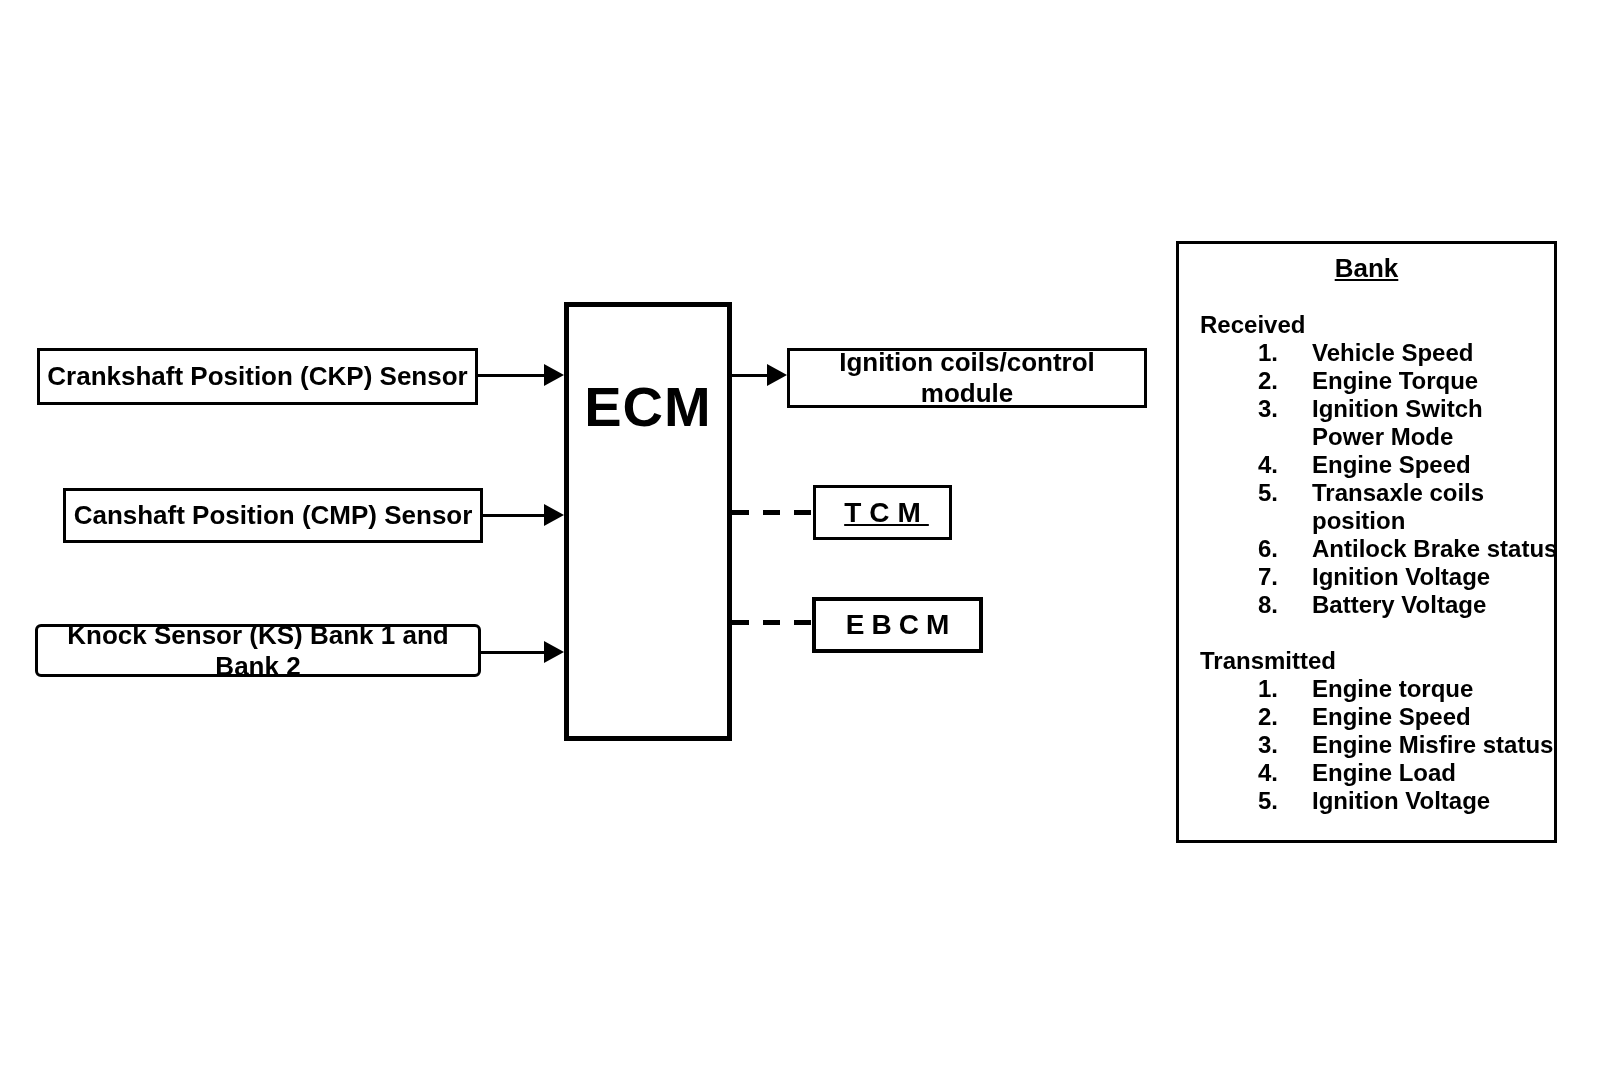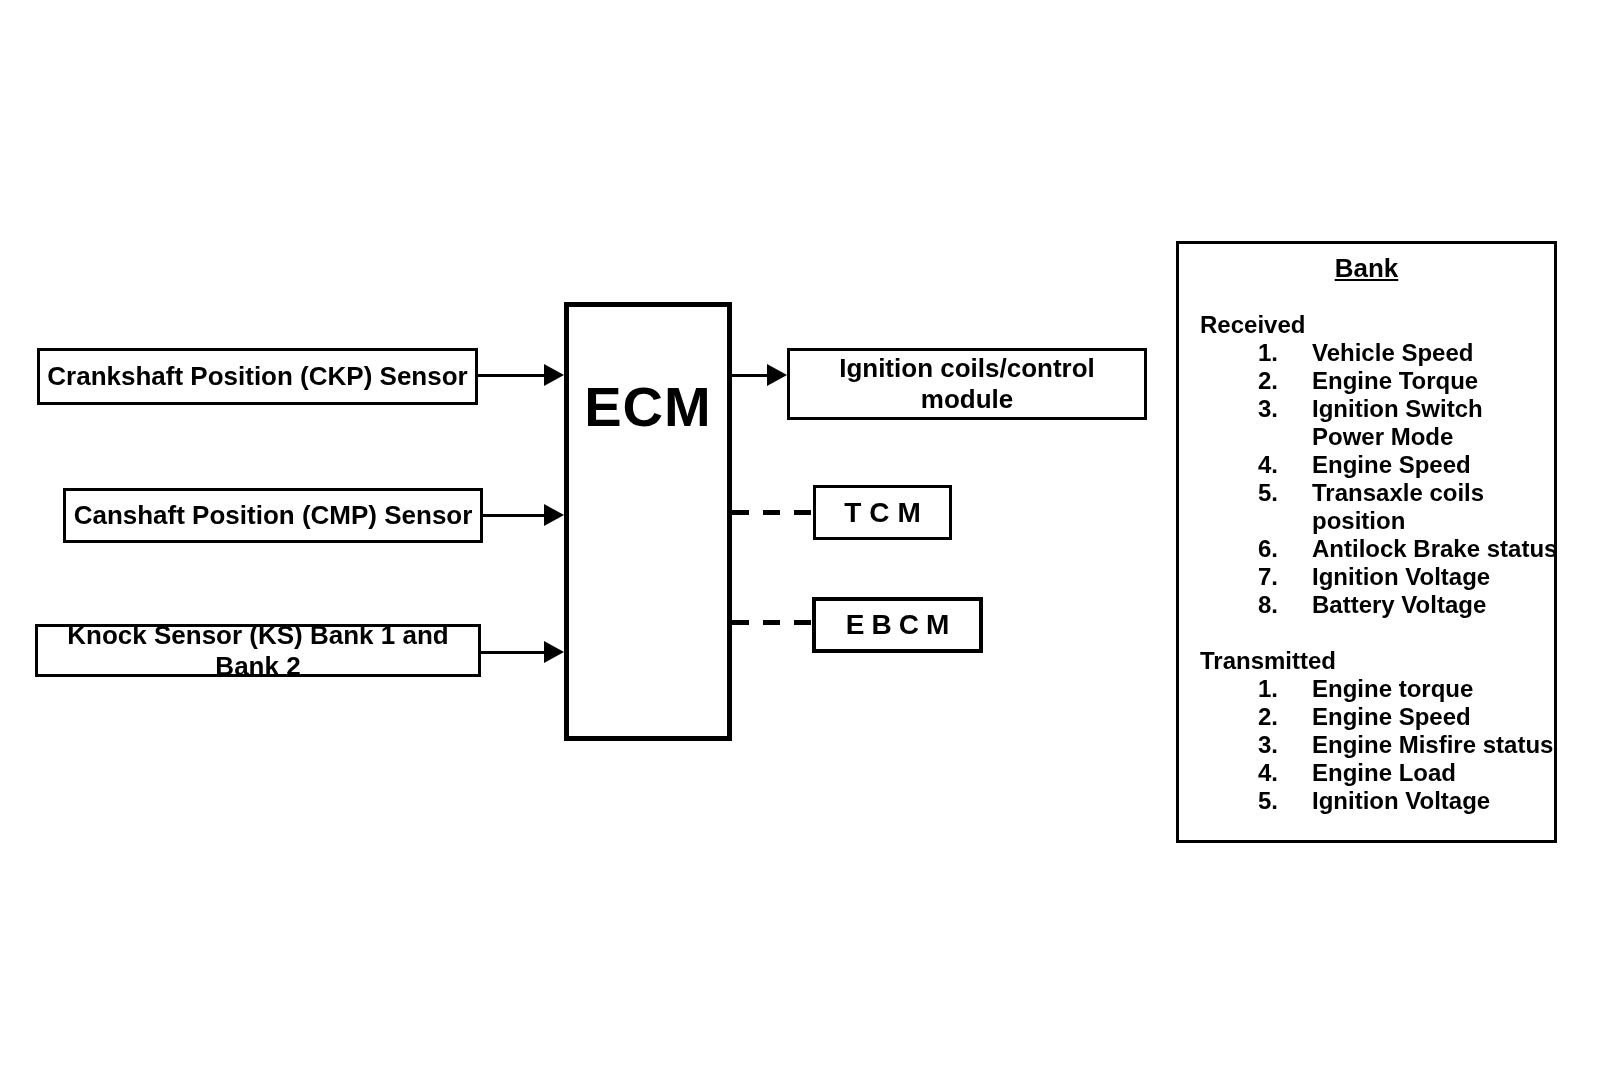--- a/index.html
+++ b/index.html
@@ -11,30 +11,30 @@
     overflow:hidden;
   }
   .box {
     position:absolute; border:3px solid #000; background:#fff;
     display:flex; align-items:center; justify-content:center;
     font-weight:bold; text-align:center;
   }
   .label-box { font-size:26px; }
   #box-ckp  { left:37px;  top:348px; width:441px; height:57px; }
   #box-cmp  { left:63px;  top:488px; width:420px; height:55px; }
-  #box-ks   { left:35px;  top:624px; width:446px; height:53px; }
+  #box-ks   { left:35px;  top:624px; width:446px; height:53px;border-radius:6px; }
   #box-ecm  { left:564px; top:294px; width:168px; height:439px; border-width:5px;margin-top:8px; }
   #ecm-label {
     position:absolute; top:72px; left:0; width:100%;
     font-size:56px; font-weight:bold; letter-spacing:1px;
     line-height:56px; text-align:center;
   }
-  #box-ign  { left:787px; top:348px; width:360px; height:72px; }
+  #box-ign  { left:787px; top:348px; width:360px; height:60px; }
   #box-tcm  { left:813px; top:485px; width:139px; height:55px;
-              font-size:28px; letter-spacing:8px; text-indent:8px; }
+              font-size:28px; letter-spacing:8px; text-indent:8px;text-decoration:underline; }
   #box-ebcm { left:812px; top:597px; width:171px; height:56px;
               border-width:4px; font-size:28px; letter-spacing:7px; text-indent:7px; }
   #box-data { left:1176px; top:241px; width:381px; height:602px;
               display:block; text-align:left; font-weight:bold; }
 
   .data-title {
     text-align:center; font-size:26px; font-weight:bold;
     text-decoration:underline; margin-top:9px; line-height:30px;
   }
   .data-sections { margin-top:18px; font-size:24px; line-height:28px; }

